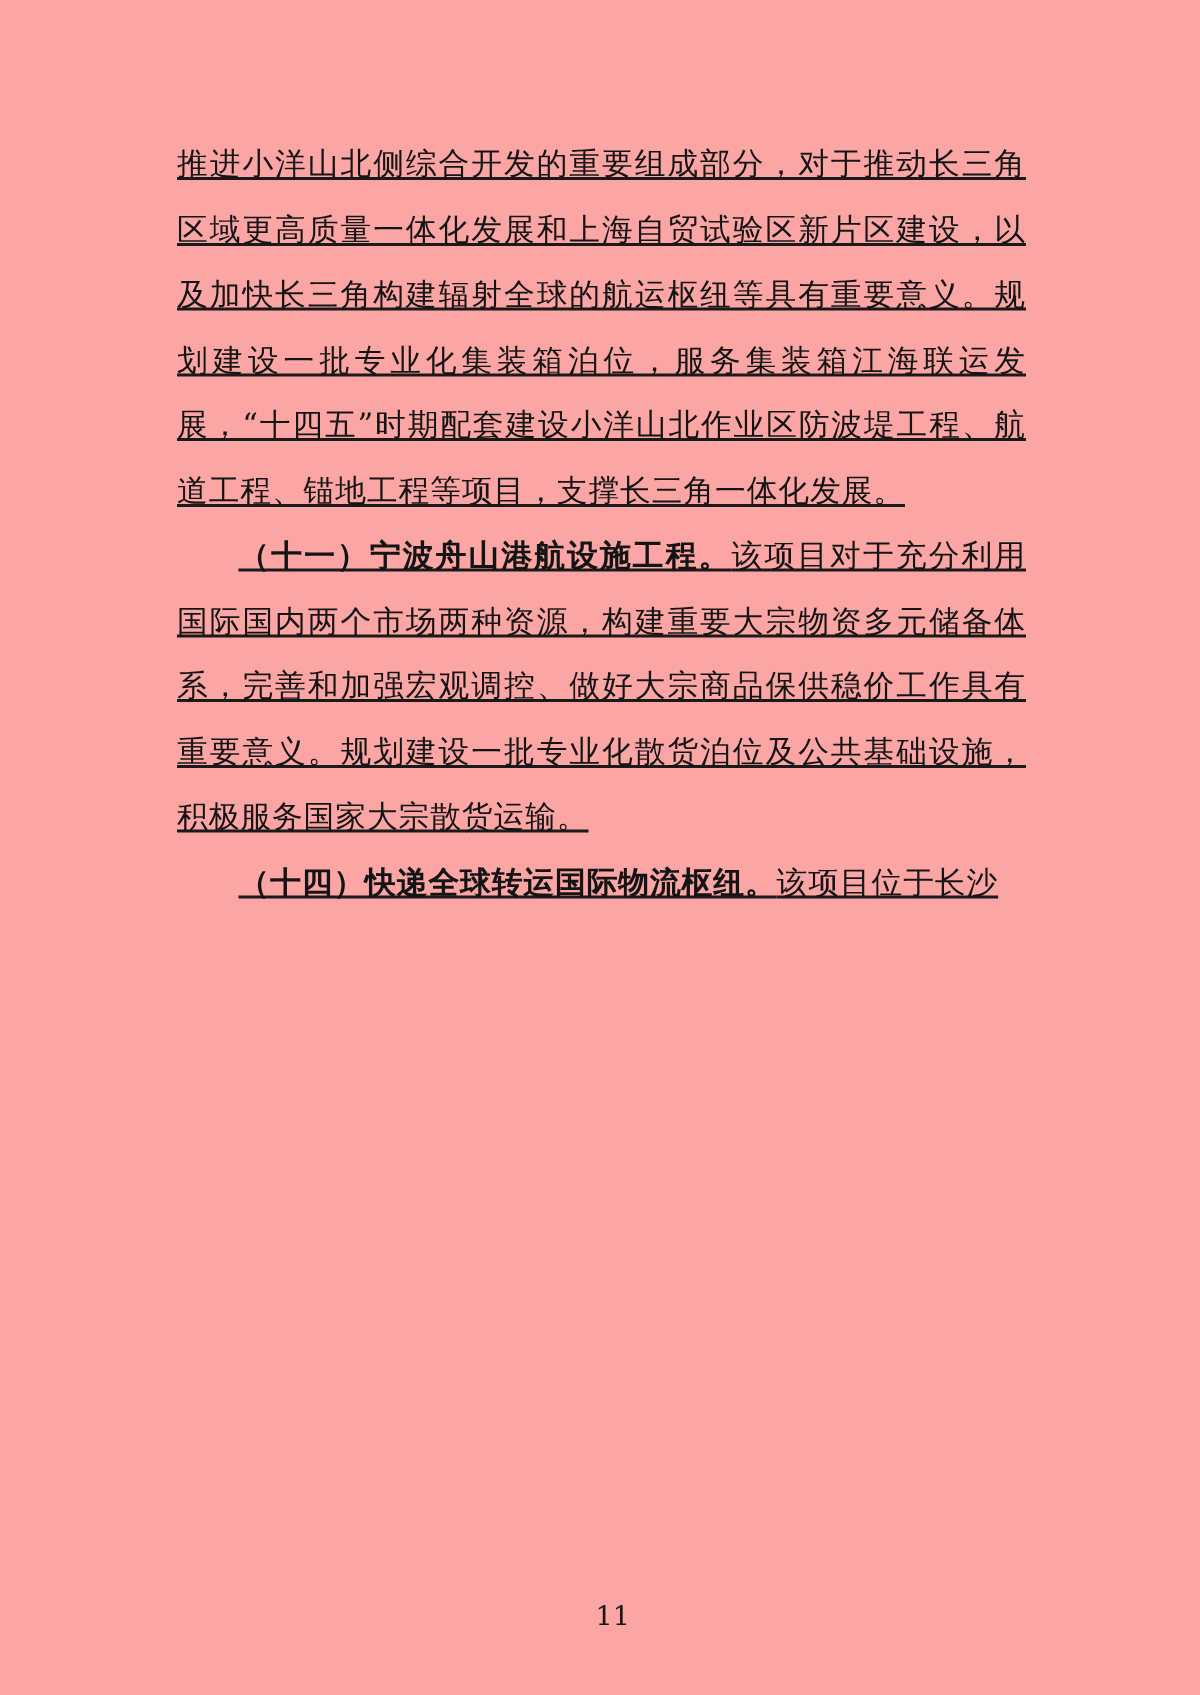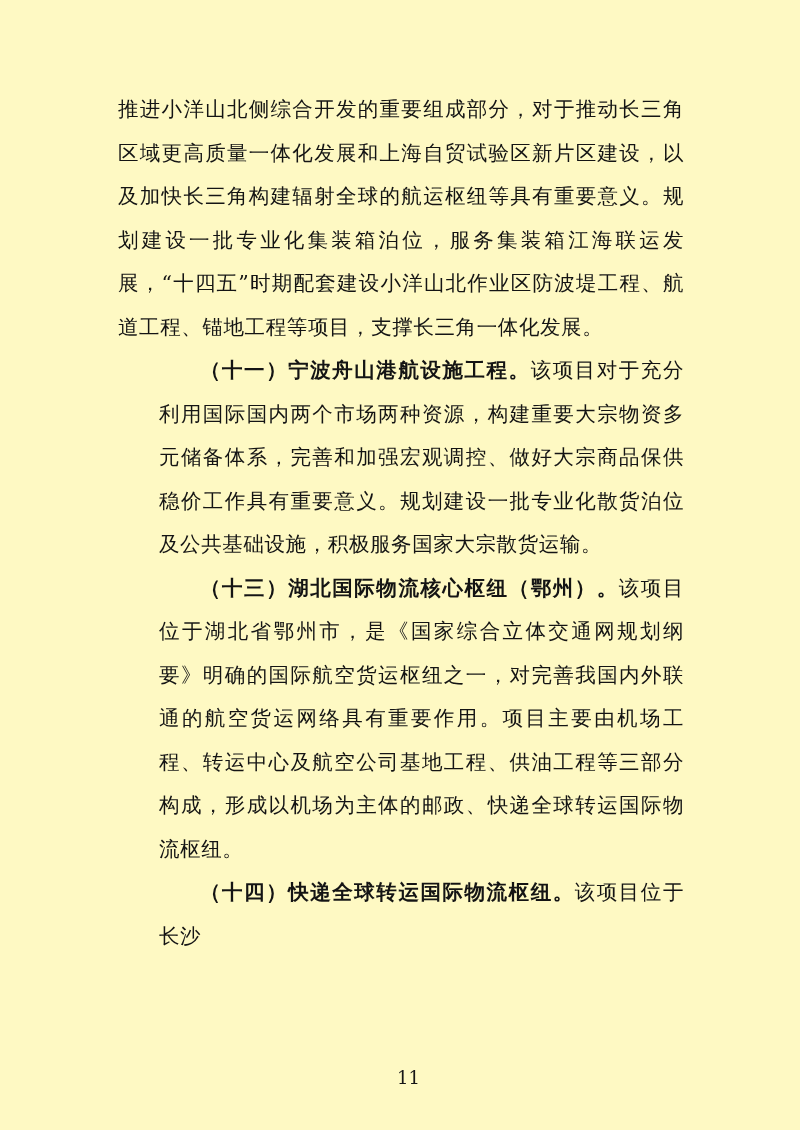--- a/index.html
+++ b/index.html
@@ -11,43 +11,43 @@
     height: 1130px;
     background: #ffffff;
     font-family: "DejaVu Serif", "Liberation Serif", serif;
     color: #1a1a1a;
     overflow: hidden;
   }
   .page {
     position: relative;
     width: 800px;
     height: 1130px;
-    background: #fef9c3;
+    background: #fca5a5;
     box-sizing: border-box;
     padding: 88px 118px 40px 118px;
+    text-decoration: underline;
   }
   .doc-body {
     width: 566px;
   }
   .para {
     font-size: 20.5px;
     line-height: 43.5px;
     letter-spacing: 0.6px;
     text-align: justify;
     text-justify: inter-ideograph;
     margin: 0 0 0 0;
     color: #141414;
     font-weight: 400;
   }
   .para + .para {
     margin-top: 0;
   }
   .indent {
     text-indent: 41px;
-    margin-left: 41px;
   }
   .heading-run {
     font-weight: bold;
   }
   .page-number {
     position: absolute;
     left: 17px;
     right: 0;
     bottom: 42px;
     text-align: center;
@@ -56,17 +56,16 @@
     font-family: "DejaVu Serif", "Liberation Serif", serif;
   }
 </style>
 </head>
 <body>
 
 <div class="page">
   <div class="doc-body">
       <p class="para"><span>推进小洋山北侧综合开发的重要组成部分，对于推动长三角区域更高质量一体化发展和上海自贸试验区新片区建设，以及加快长三角构建辐射全球的航运枢纽等具有重要意义。规划建设一批专业化集装箱泊位，服务集装箱江海联运发展，“十四五”时期配套建设小洋山北作业区防波堤工程、航道工程、锚地工程等项目，支撑长三角一体化发展。</span></p>
       <p class="para indent"><span class="heading-run">（十一）宁波舟山港航设施工程。</span><span>该项目对于充分利用国际国内两个市场两种资源，构建重要大宗物资多元储备体系，完善和加强宏观调控、做好大宗商品保供稳价工作具有重要意义。规划建设一批专业化散货泊位及公共基础设施，积极服务国家大宗散货运输。</span></p>
-      <p class="para indent"><span class="heading-run">（十三）湖北国际物流核心枢纽（鄂州）。</span><span>该项目位于湖北省鄂州市，是《国家综合立体交通网规划纲要》明确的国际航空货运枢纽之一，对完善我国内外联通的航空货运网络具有重要作用。项目主要由机场工程、转运中心及航空公司基地工程、供油工程等三部分构成，形成以机场为主体的邮政、快递全球转运国际物流枢纽。</span></p>
       <p class="para indent"><span class="heading-run">（十四）快递全球转运国际物流枢纽。</span><span>该项目位于长沙</span></p>
     </div>
   <div class="page-number">11</div>
 </div>
 
 </body></html>

